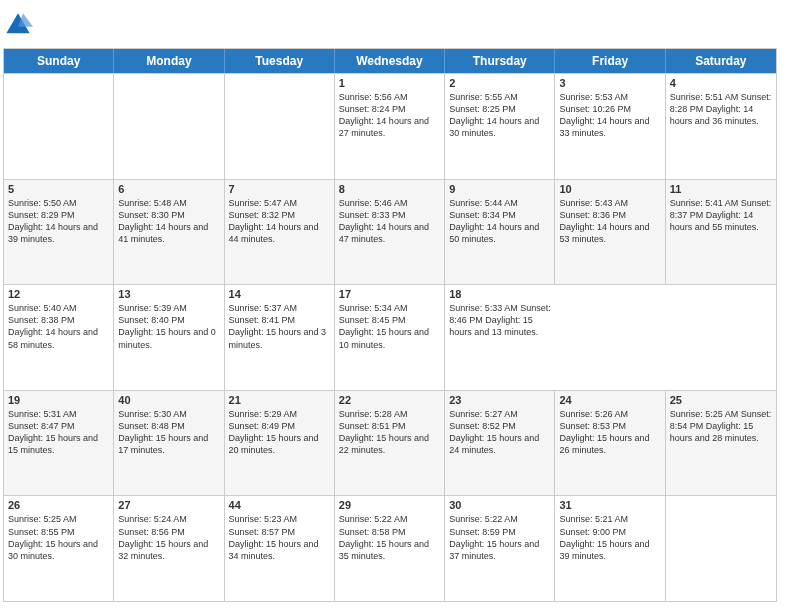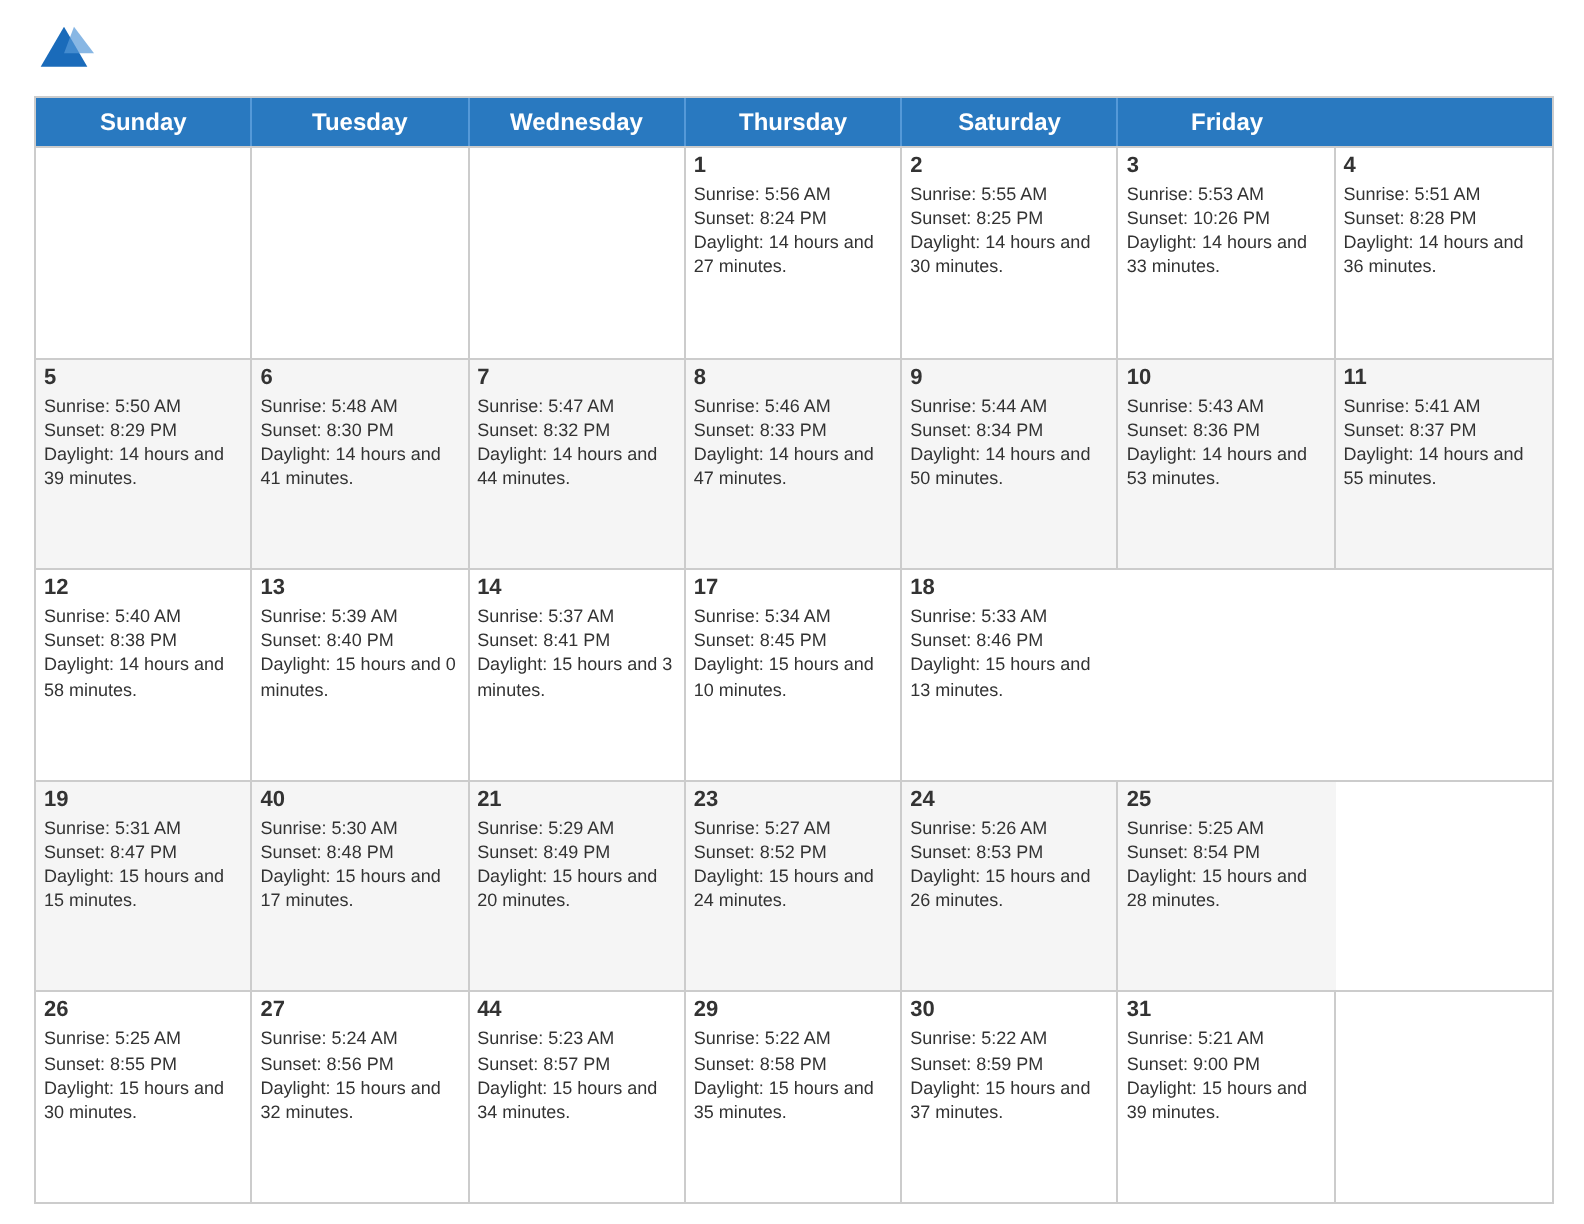--- a/index.html
+++ b/index.html
@@ -6,21 +6,21 @@
     body {
       width: 792px;
       height: 612px;
       font-family: Arial, Helvetica, sans-serif;
       background: #fff;
       overflow: hidden;
     }
     .page {
       width: 792px;
       height: 612px;
-      padding: 10px 15px 10px 17px;
+      padding: 10px 15px 10px 3px;
       display: flex;
       flex-direction: column;
     }
     .header {
       display: flex;
       justify-content: space-between;
       align-items: flex-start;
       margin-bottom: 8px;
     }
     .logo {
@@ -135,25 +135,26 @@
     </div>
     <div class="title-block">
       <div class="month-year"></div>
       <div class="location"></div>
     </div>
   </div>
 
   <div class="calendar">
     <div class="cal-header">
     <div class="cal-header-cell">Sunday</div>
+        <div class="cal-header-cell">Monday</div>
         <div class="cal-header-cell">Tuesday</div>
         <div class="cal-header-cell">Wednesday</div>
         <div class="cal-header-cell">Thursday</div>
+        <div class="cal-header-cell">Friday</div>
         <div class="cal-header-cell">Saturday</div>
-        <div class="cal-header-cell">Friday</div>
       </div>
     <div class="cal-body">
     <div class="cal-row">
           <div class="cal-cell"></div>
           <div class="cal-cell"></div>
           <div class="cal-cell"></div>
           <div class="cal-cell">
             <div class="day-num">1</div>
             <div class="day-info">Sunrise: 5:56 AM
 Sunset: 8:24 PM
@@ -286,20 +287,27 @@
 and 17 minutes.</div>
           </div>
           <div class="cal-cell alt-row">
             <div class="day-num">21</div>
             <div class="day-info">Sunrise: 5:29 AM
 Sunset: 8:49 PM
 Daylight: 15 hours
 and 20 minutes.</div>
           </div>
           <div class="cal-cell alt-row">
+            <div class="day-num">22</div>
+            <div class="day-info">Sunrise: 5:28 AM
+Sunset: 8:51 PM
+Daylight: 15 hours
+and 22 minutes.</div>
+          </div>
+          <div class="cal-cell alt-row">
             <div class="day-num">23</div>
             <div class="day-info">Sunrise: 5:27 AM
 Sunset: 8:52 PM
 Daylight: 15 hours
 and 24 minutes.</div>
           </div>
           <div class="cal-cell alt-row">
             <div class="day-num">24</div>
             <div class="day-info">Sunrise: 5:26 AM
 Sunset: 8:53 PM

